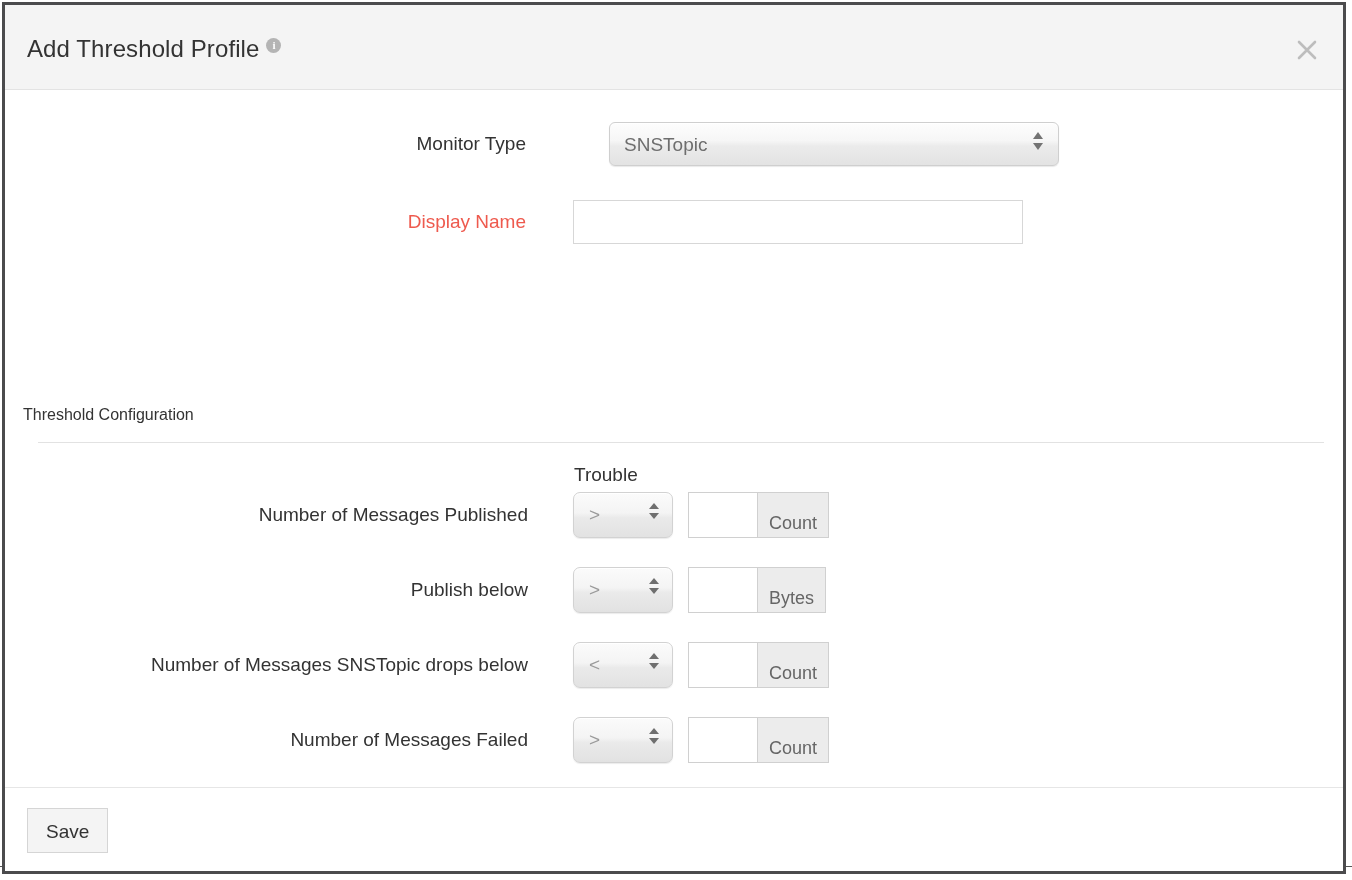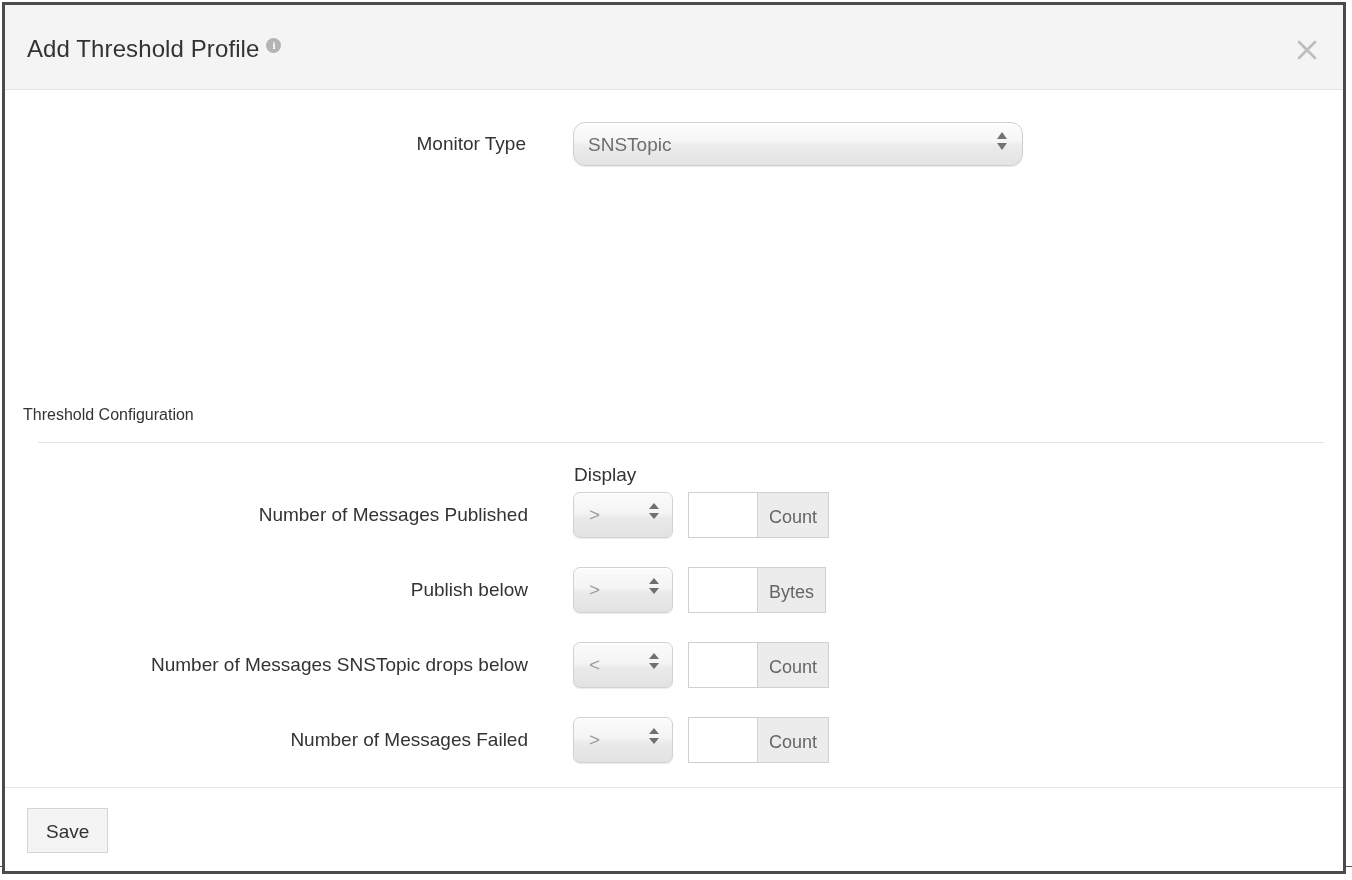--- a/index.html
+++ b/index.html
@@ -125,24 +125,25 @@
   .form-label.required { color: #ee5a4e; }
   .form-control { position: absolute; left: 568px; }
 
   
   .sel {
     position: relative;
     box-sizing: border-box;
     width: 450px;
     height: 44px;
     border: 1px solid #cfcfcf;
-    border-radius: 12px;
+    border-radius: 6px;
     background: linear-gradient(to bottom, #fdfdfd 0%, #f6f6f6 42%, #ebebeb 55%, #e3e3e3 100%);
     box-shadow: 0 1px 1px rgba(0,0,0,0.09), inset 0 1px 0 #ffffff;
     cursor: pointer;
+    margin-left: 36px;
   }
   .sel-text {
     position: absolute;
     left: 14px;
     top: 0;
     line-height: 44px;
     font-size: 19px;
     color: #6e6e6e;
   }
   .sel-arrows {
@@ -268,21 +269,21 @@
     font-size: 18px;
     color: #333333;
     padding: 0 6px;
     outline: none;
     border-radius: 0;
   }
   .th-unit {
     box-sizing: border-box;
     height: 46px;
     line-height: 44px;
-    padding: 2px 11px;
+    padding: 8px 11px;
     border: 1px solid #d0d0d0;
     border-left: none;
     background: #ececec;
     font-size: 18px;
     color: #666666;
     white-space: nowrap;
   }
 
   
   .modal-footer {
@@ -337,24 +338,30 @@
         <div class="sel">
           <span class="sel-text">SNSTopic</span>
           <span class="sel-arrows">
             <span class="up"></span>
               <span class="dn"></span>
           </span>
         </div>
       </div>
     </div>
 
+    <div class="form-row" style="top:110px;">
+      <div class="form-label required">Display Name</div>
+      <div class="form-control">
+        <input class="txt" type="text" value="" placeholder="" style="">
+      </div>
+    </div>
 
     <div class="section-title">Threshold Configuration</div>
     <div class="section-rule"></div>
-    <div class="col-header">Display</div>
+    <div class="col-header">Trouble</div>
 
     <div class="th-row" style="top:400px;">
       <div class="th-label">Number of Messages Published</div>
       <div class="th-op">
         <span class="op-text">&gt;</span>
         <span class="sel-arrows">
             <span class="up"></span>
             <span class="dn"></span>
           </span>
       </div>

